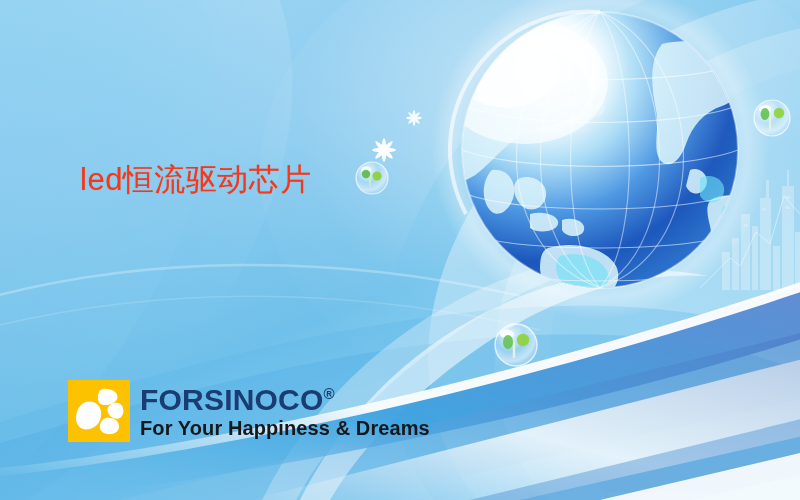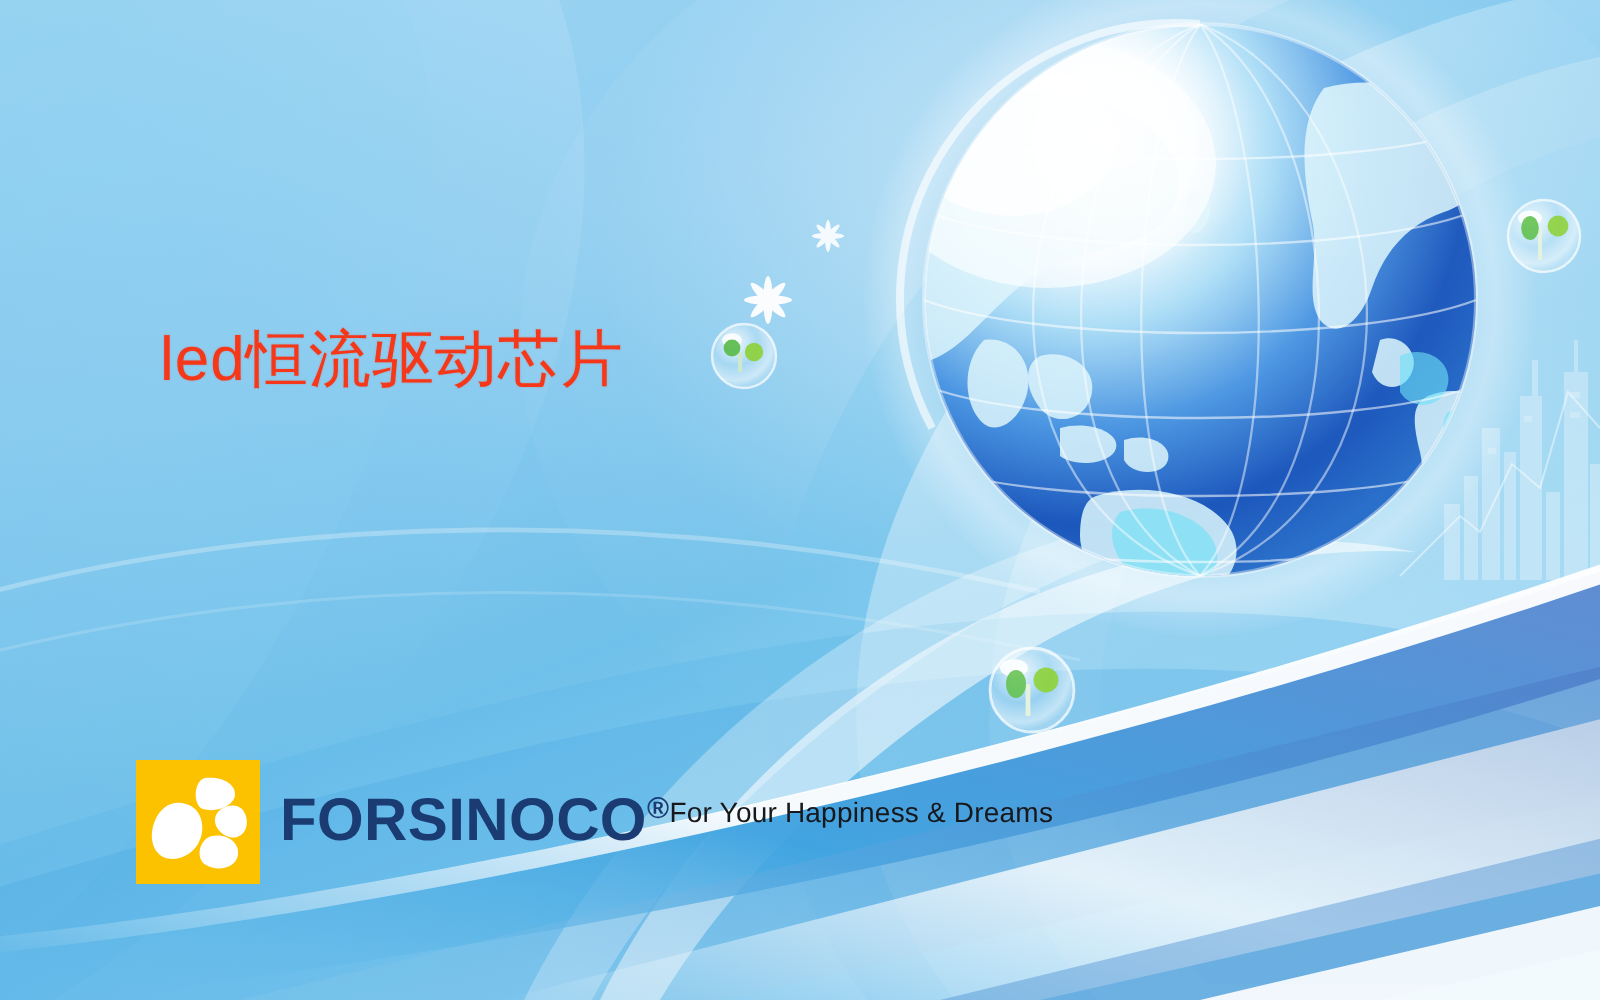--- a/index.html
+++ b/index.html
@@ -65,40 +65,40 @@
     width: 62px;
     height: 62px;
     background: #fcc200;
     flex: 0 0 auto;
     position: relative;
     border-radius: 1px;
   }
   #logo-mark svg { display: block; }
   #logo-words {
     display: flex;
-    flex-direction: row;
+    flex-direction: column;
   }
   #wordmark {
     font-size: 30px;
     font-weight: 700;
     color: #1a3c73;
     letter-spacing: 0.2px;
     line-height: 1;
     white-space: nowrap;
     font-family: "Liberation Sans", "DejaVu Sans", sans-serif;
   }
   #wordmark .reg {
     font-size: 15px;
     vertical-align: super;
     font-weight: 700;
   }
   #tagline {
     margin-top: 3px;
-    font-size: 14px;
-    font-weight: 400;
+    font-size: 20px;
+    font-weight: 700;
     color: #16181c;
     letter-spacing: 0.1px;
     white-space: nowrap;
     line-height: 1;
   }
 </style>
 </head>
 <body>
 
 <div id="banner">

